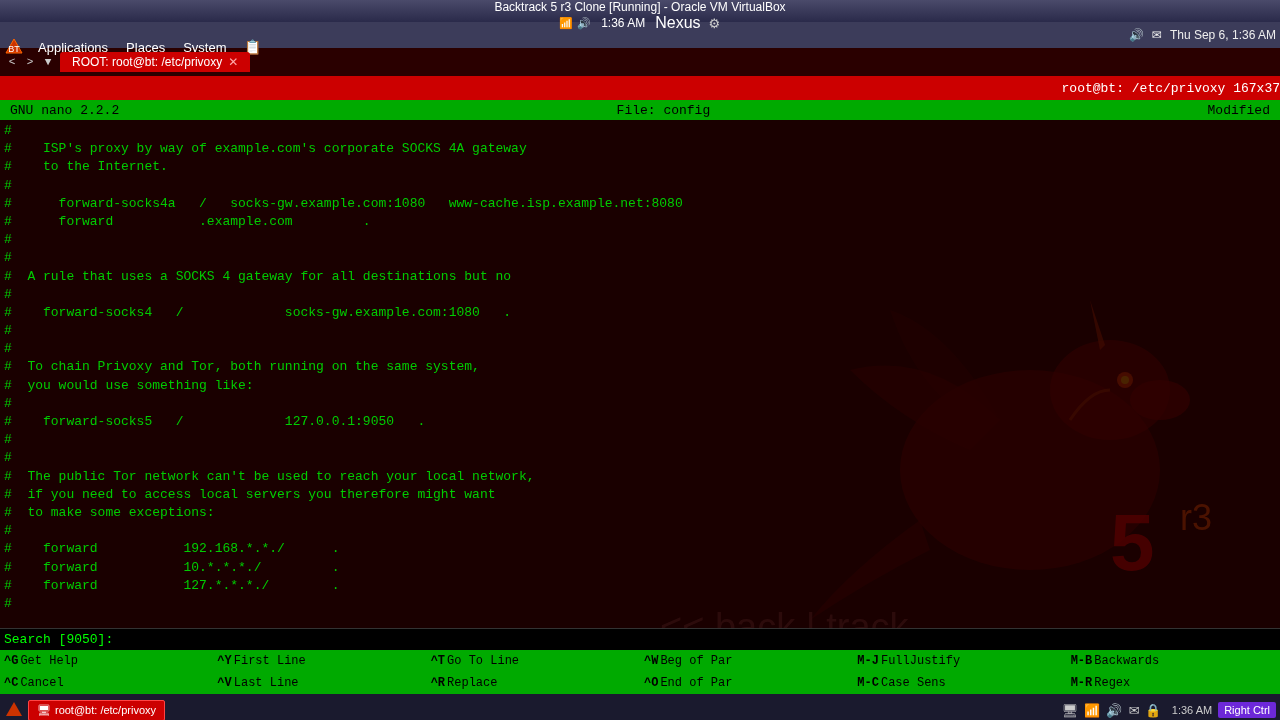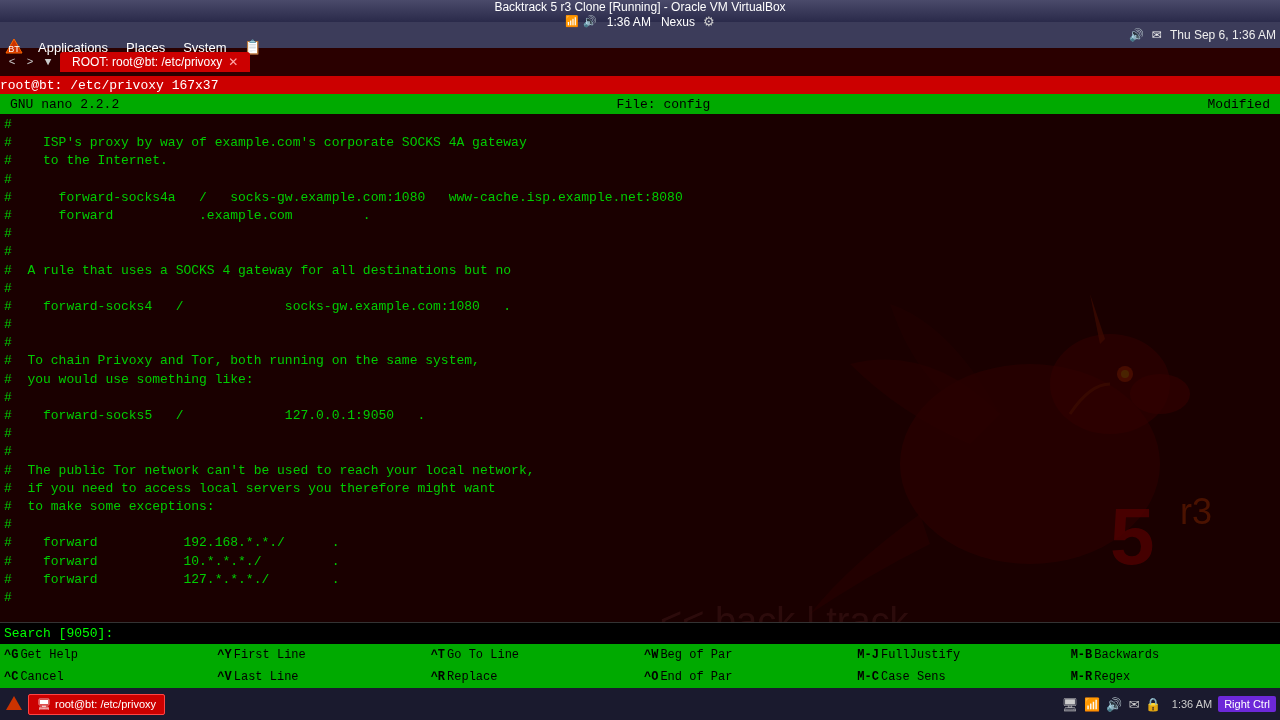--- a/index.html
+++ b/index.html
@@ -88,24 +88,24 @@
     }
     .tab-close {
       color: #ffaaaa;
       cursor: pointer;
       font-size: 12px;
     }
 
     
     #term-titlebar {
       background: #cc0000;
-      height: 18px;
-      display: flex;
-      align-items: center;
-      justify-content: flex-start;
+      height: 24px;
+      display: flex;
+      align-items: center;
+      justify-content: flex-end;
       color: white;
       font-family: 'Courier New', monospace;
       font-size: 13px;
     }
 
     
     #nano-statusbar {
       background: #00aa00;
       height: 20px;
       display: flex;
@@ -235,21 +235,21 @@
   </style>
 </head>
 <body>
 
 <div id="titlebar">
   <div>Backtrack 5 r3 Clone [Running] - Oracle VM VirtualBox</div>
   <div id="titlebar-icons">
     <span style="font-size:11px; color:#ccc;">📶</span>
     <span style="font-size:11px; color:#ccc;">🔊</span>
     <span style="color:#fff; font-family:Arial,sans-serif; font-size:12px; margin: 0 6px;">1:36 AM</span>
-    <span style="color:#fff; font-family:Arial,sans-serif; font-size:12px; margin-right:4px;">Nexus</span>
+    <span style="color:#fff; font-family:Arial,sans-serif; font-size:16px; margin-right:4px;">Nexus</span>
     <span style="font-size:13px; color:#ccc; cursor:pointer;">⚙</span>
   </div>
 </div>
 
 <div id="menubar">
   <div style="display:flex;align-items:center;margin-right:4px;margin-top:24px;">
     <svg width="20" height="20" viewBox="0 0 20 20">
       <polygon points="10,2 18,16 2,16" fill="#cc3300" stroke="#ff6600" stroke-width="1"></polygon>
       <text x="10" y="15" text-anchor="middle" fill="white" font-size="9">BT</text>
     </svg>

